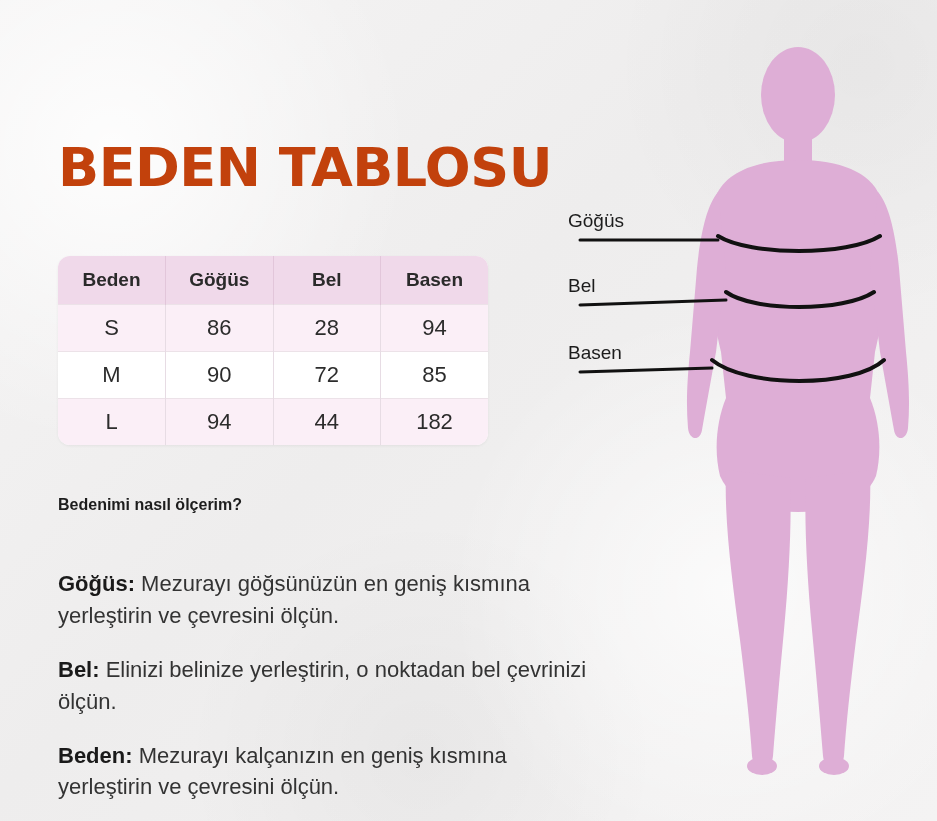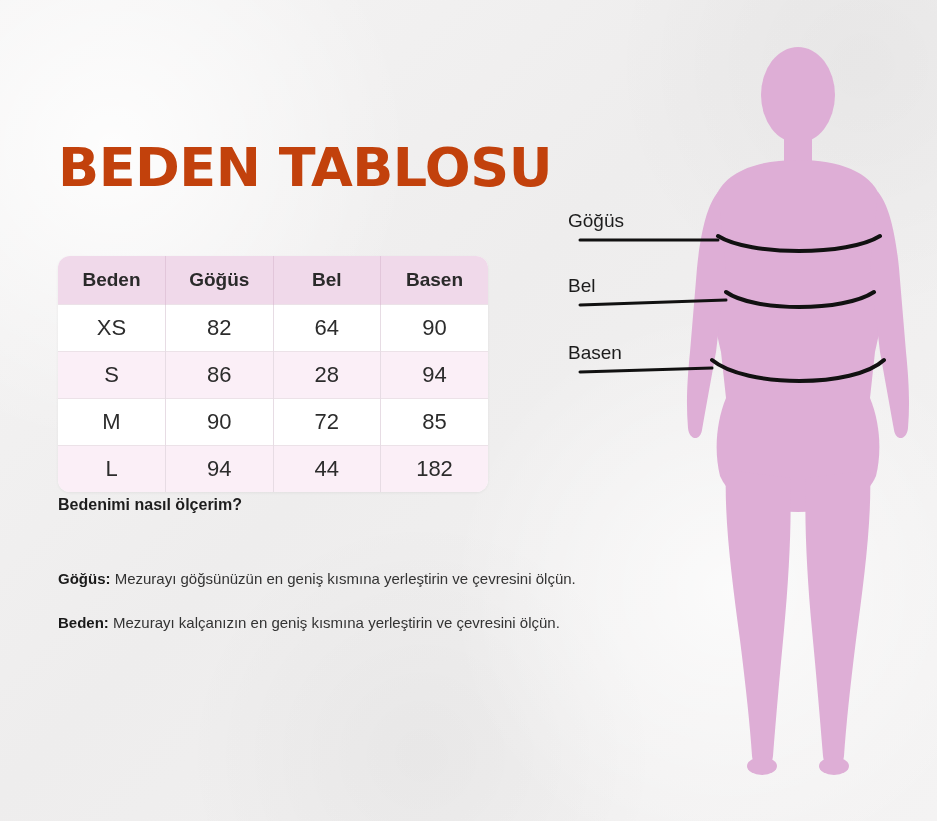--- a/index.html
+++ b/index.html
@@ -86,21 +86,21 @@
     font-weight: bold;
     color: #1d1d1d;
   }
   .howto-list {
     position: absolute;
     left: 58px;
     top: 556px;
     width: 540px;
   }
   .howto-item {
-    font-size: 15px;
+    font-size: 22px;
     line-height: 1.45;
     color: #333333;
     margin-bottom: 22px;
     margin-top: 12px;
   }
   .howto-item b { color: #1a1a1a; }
 
   
   .figure-area {
     position: absolute;
@@ -130,26 +130,20 @@
   <table class="size-table">
     <thead>
       <tr>
         <th>Beden</th>
         <th>Göğüs</th>
         <th>Bel</th>
         <th>Basen</th>
       </tr>
     </thead>
     <tbody>
-      <tr>
-        <td>XS</td>
-        <td>82</td>
-        <td>64</td>
-        <td>90</td>
-      </tr>
       <tr class="alt">
         <td>S</td>
         <td>86</td>
         <td>28</td>
         <td>94</td>
       </tr>
       <tr>
         <td>M</td>
         <td>90</td>
         <td>72</td>
@@ -163,20 +157,23 @@
       </tr>
     </tbody>
   </table>
 </div>
 
 <div class="howto-title">Bedenimi nasıl ölçerim?</div>
 
 <div class="howto-list">
   <p class="howto-item">
     <b>Göğüs:</b><span> Mezurayı göğsünüzün en geniş kısmına yerleştirin ve çevresini ölçün.</span>
+  </p>
+  <p class="howto-item">
+    <b>Bel:</b><span> Elinizi belinize yerleştirin, o noktadan bel çevrinizi ölçün.</span>
   </p>
   <p class="howto-item">
     <b>Beden:</b><span> Mezurayı kalçanızın en geniş kısmına yerleştirin ve çevresini ölçün.</span>
   </p>
 </div>
 
 <div class="figure-area">
   <svg width="397" height="821" viewBox="0 0 397 821">
     <g fill="#deaed6">
 

